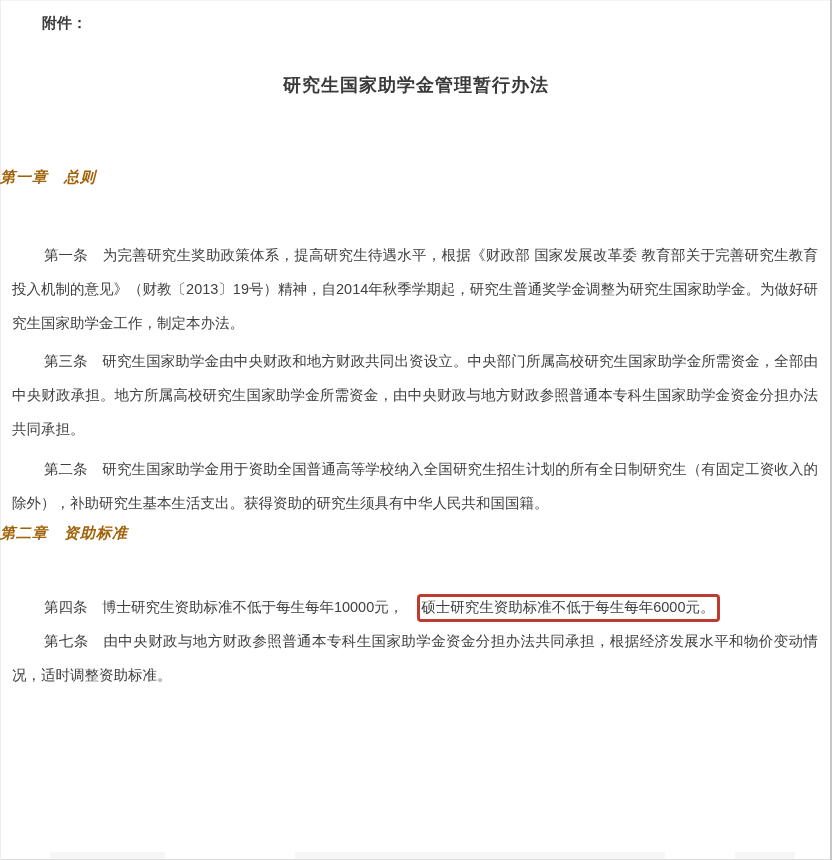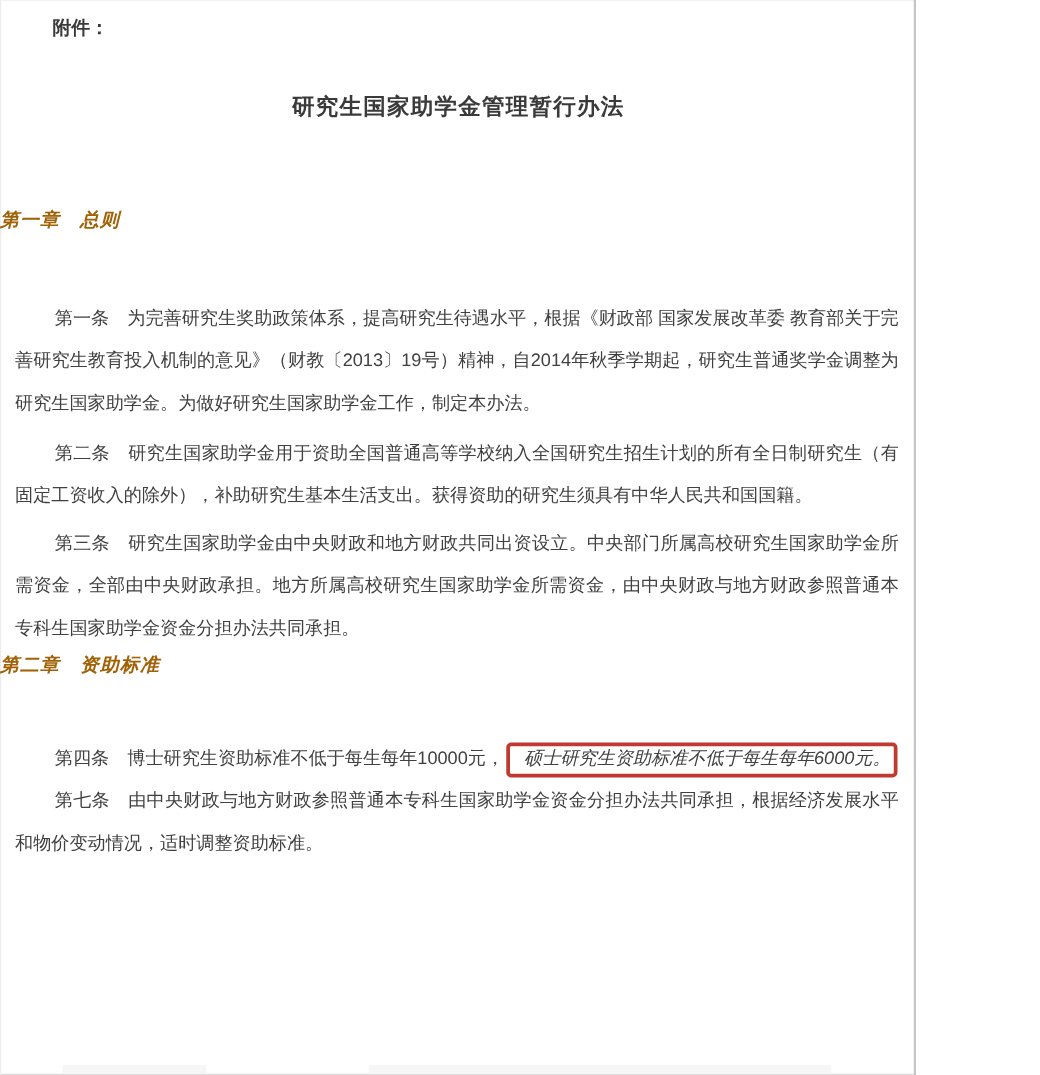--- a/index.html
+++ b/index.html
@@ -1,17 +1,17 @@
 <!DOCTYPE html>
 <html><head>
 <meta charset="utf-8">
 <style>
   html,body { margin:0; padding:0; background:#ffffff; }
   .page {
-    width:733px; height:860px; position:relative; overflow:hidden;
+    width:832px; height:860px; position:relative; overflow:hidden;
     background:#ffffff;
     font-family:"Liberation Sans","DejaVu Sans",sans-serif;
     color:#404040;
     box-shadow: inset -2px 0 0 #c6c6c6, inset 1px 0 0 #ededed,
                 inset 0 -1px 0 #dcdcdc, inset 0 1px 0 #f4f4f4;
   }
   .attachment {
     margin:10px 0 0 42px;
     font-weight:bold; font-size:15px; line-height:26px; color:#3a3a3a;
   }
@@ -33,44 +33,44 @@
   }
   .a1 { margin-top:48px; }
   .a2 { margin-top:6px; }
   .a3 { margin-top:4px; }
   .a4 { margin-top:44px; }
   .a5 { margin-top:16px; }
   .a6 { margin-top:14px; }
   .a7 { margin-top:0; }
   .highlight-box {
     border:3px solid #bf3a30; border-radius:4px;
-    padding:2px 3px 4px 11px; margin-left:2px;font-style:italic;
+    padding:2px 3px 4px 1px; margin-left:14px;
   }
   .cutoff { position:absolute; bottom:1px; left:0; right:0; height:7px; }
   .cutoff span { position:absolute; top:0; height:7px; background:#f6f6f6; }
   .cutoff .c1 { left:50px;  width:115px; }
   .cutoff .c2 { left:295px; width:370px; }
   .cutoff .c3 { left:735px; width:60px;  }
 </style>
 </head>
 <body>
 
 <div class="page" style="color: rgb(64, 64, 64);">
 
   <div class="attachment">附件：</div>
 
   <div class="doc-title">研究生国家助学金管理暂行办法</div>
 
   <div class="chapter-heading ch1">第一章　总则</div>
 
   <p class="article a1">第一条　为完善研究生奖助政策体系，提高研究生待遇水平，根据《财政部 国家发展改革委 教育部关于完善研究生教育投入机制的意见》（财教〔2013〕19号）精神，自2014年秋季学期起，研究生普通奖学金调整为研究生国家助学金。为做好研究生国家助学金工作，制定本办法。</p>
 
+  <p class="article a3">第三条　研究生国家助学金由中央财政和地方财政共同出资设立。中央部门所属高校研究生国家助学金所需资金，全部由中央财政承担。地方所属高校研究生国家助学金所需资金，由中央财政与地方财政参照普通本专科生国家助学金资金分担办法共同承担。</p>
+
   <p class="article a2">第二条　研究生国家助学金用于资助全国普通高等学校纳入全国研究生招生计划的所有全日制研究生（有固定工资收入的除外），补助研究生基本生活支出。获得资助的研究生须具有中华人民共和国国籍。</p>
-
-  <p class="article a3">第三条　研究生国家助学金由中央财政和地方财政共同出资设立。中央部门所属高校研究生国家助学金所需资金，全部由中央财政承担。地方所属高校研究生国家助学金所需资金，由中央财政与地方财政参照普通本专科生国家助学金资金分担办法共同承担。</p>
 
   <div class="chapter-heading ch2">第二章　资助标准</div>
 
   <p class="article a4"><span>第四条　博士研究生资助标准不低于每生每年10000元，</span><span class="highlight-box" style="border-color: rgb(191, 58, 48);">硕士研究生资助标准不低于每生每年6000元。</span></p>
 
 
 
   <p class="article a7">第七条　由中央财政与地方财政参照普通本专科生国家助学金资金分担办法共同承担，根据经济发展水平和物价变动情况，适时调整资助标准。</p>
 
   <div class="cutoff">

